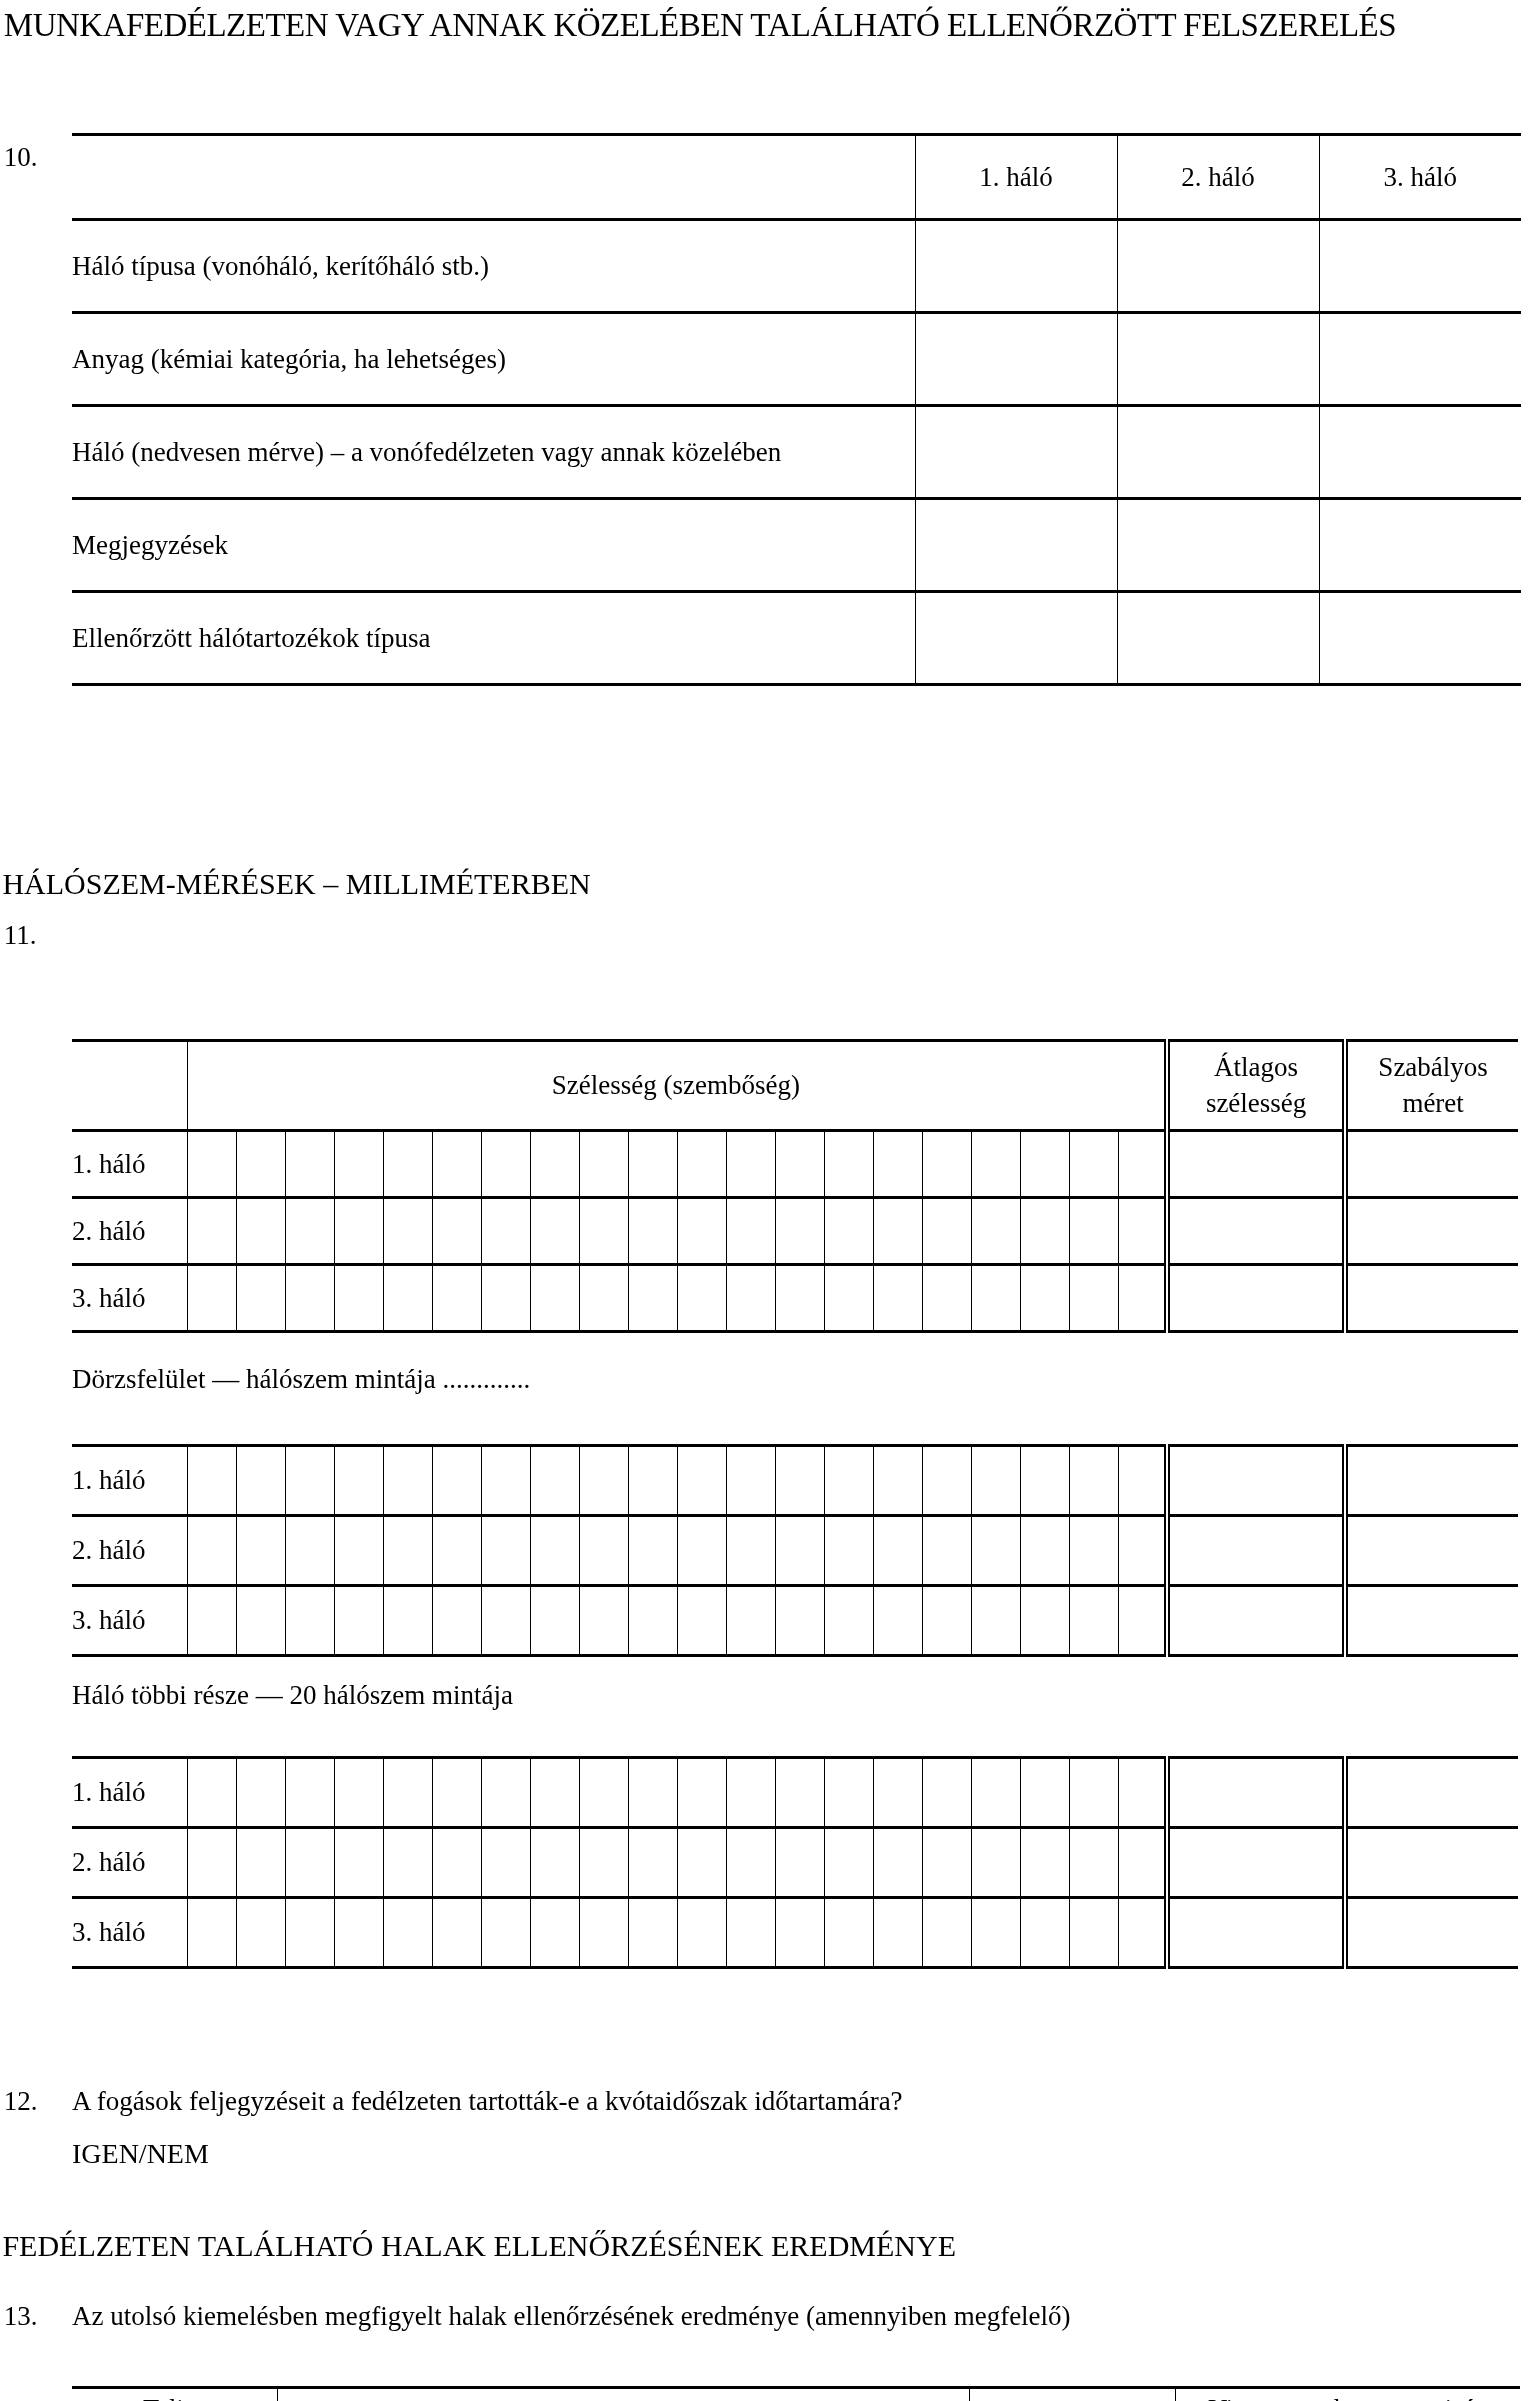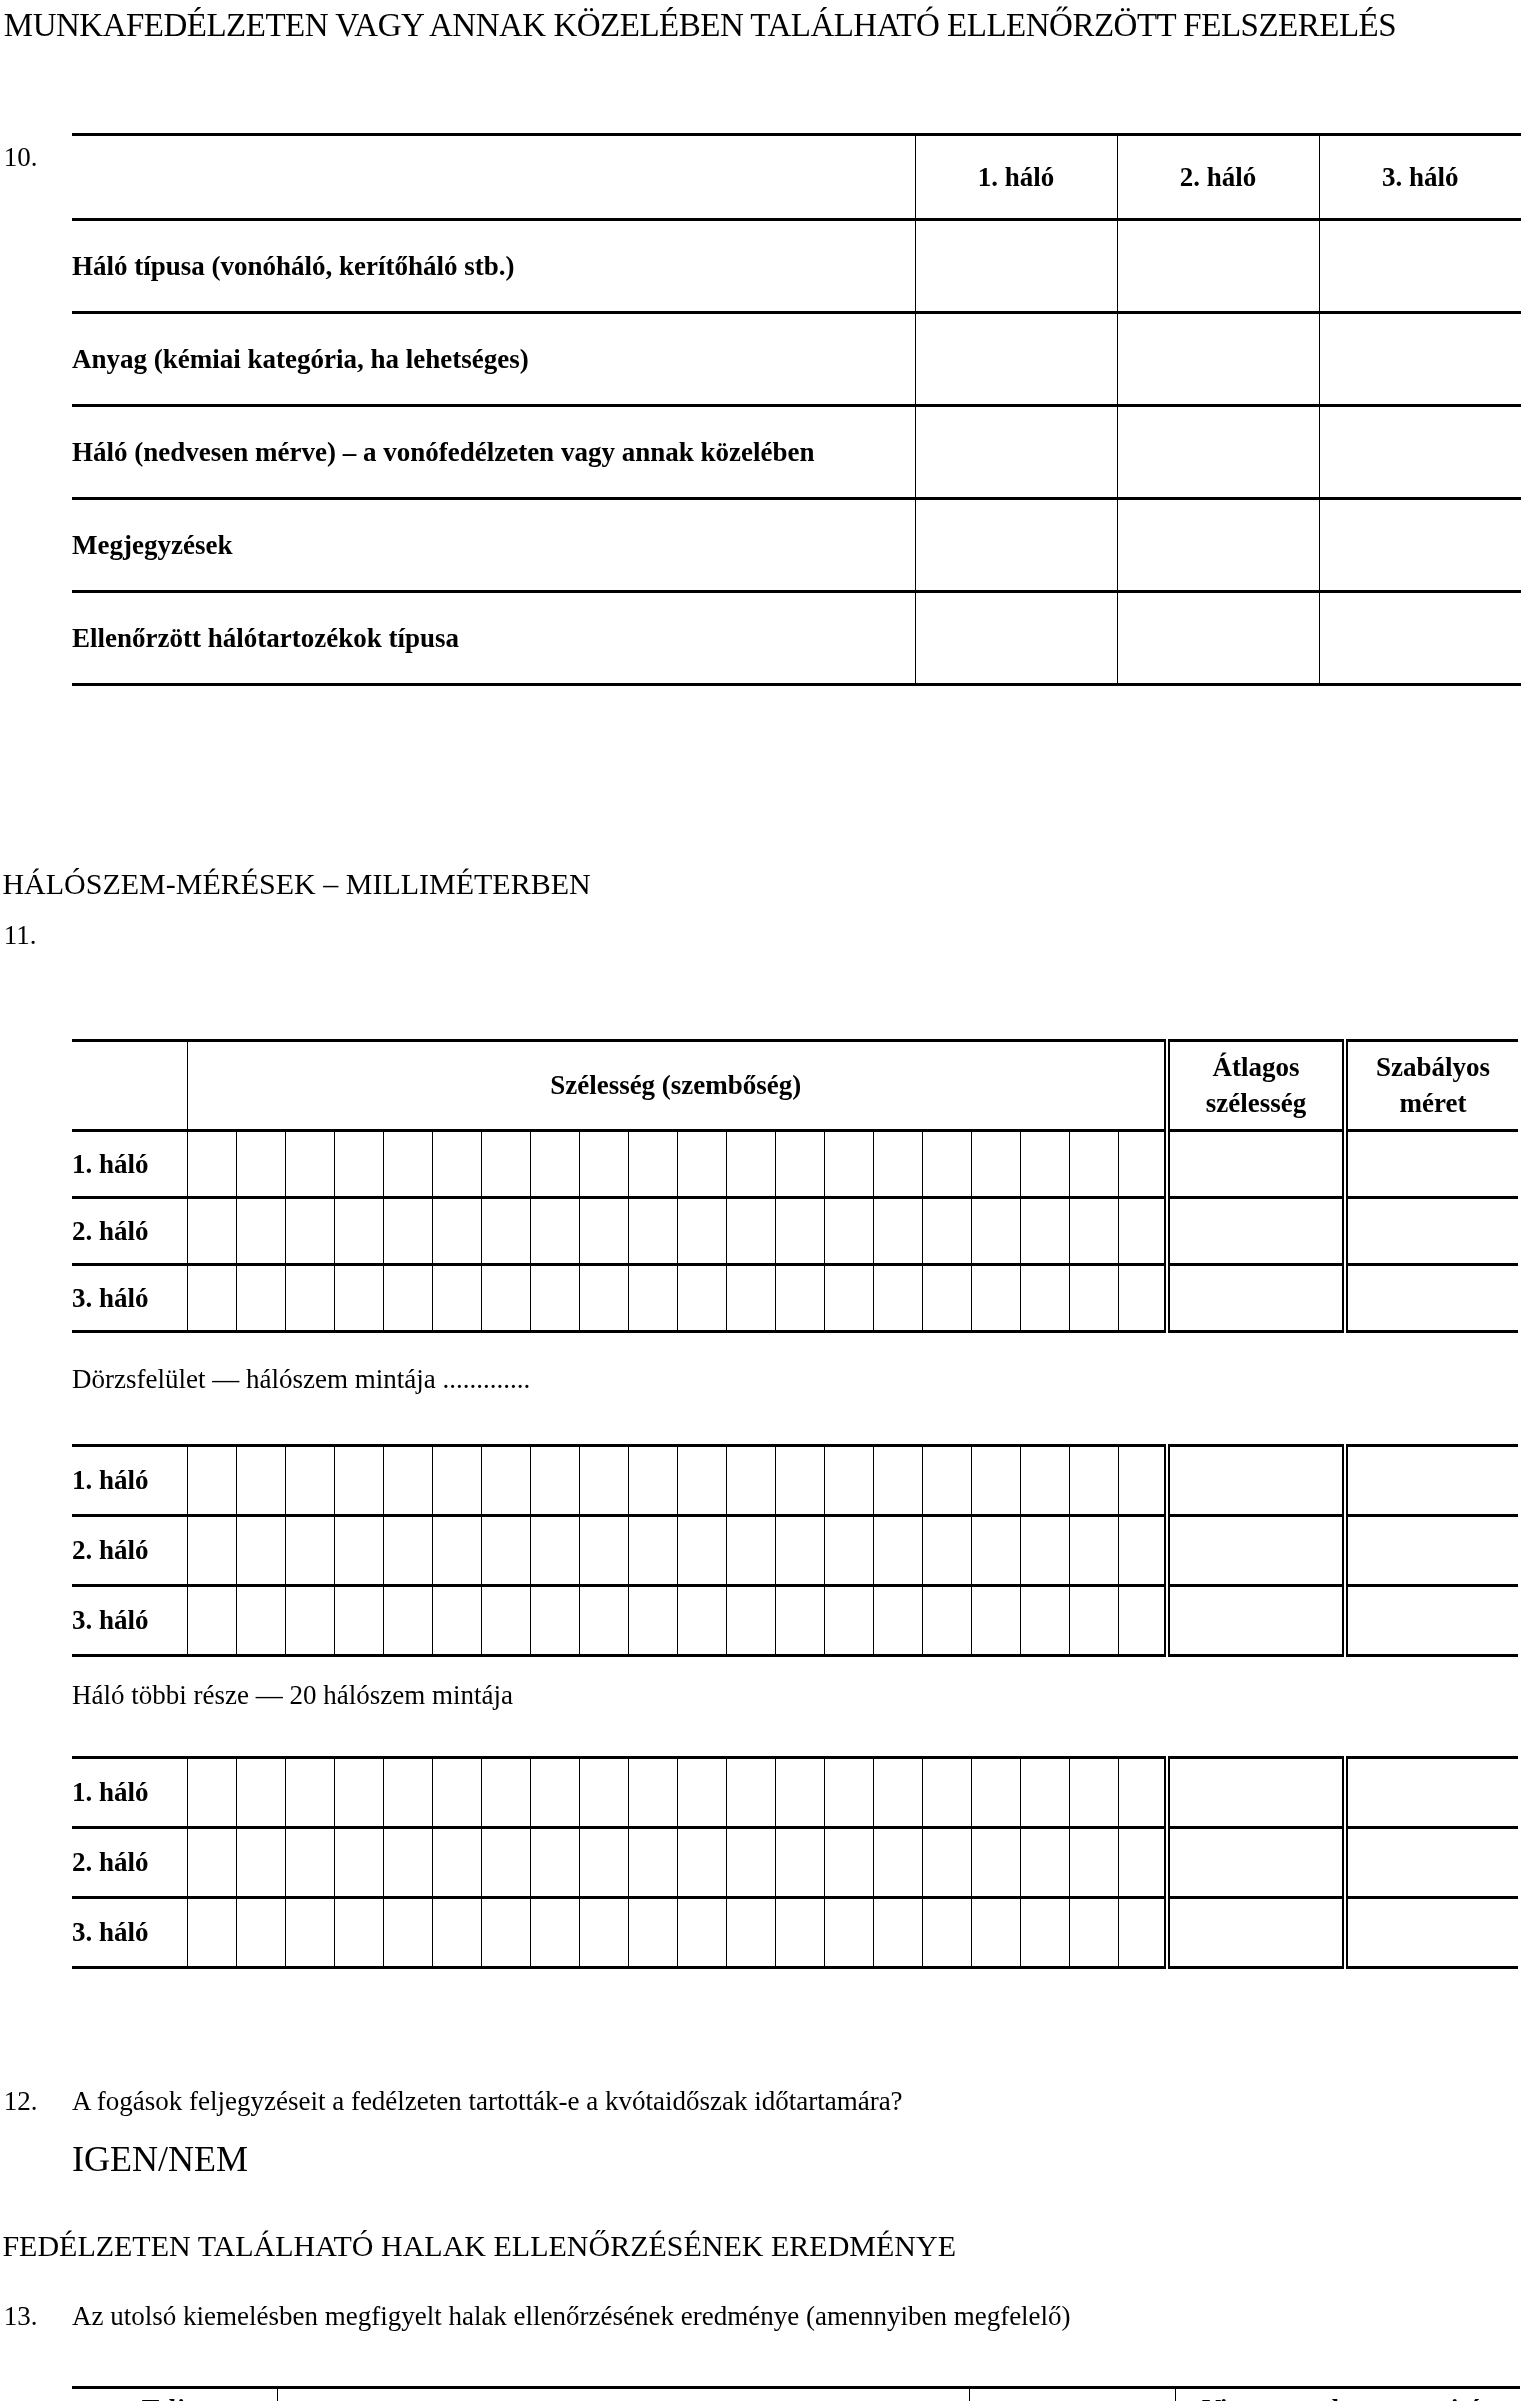--- a/index.html
+++ b/index.html
@@ -7,21 +7,21 @@
     position:relative; width:1533px; height:2756px;
     background:#ffffff; color:#000000;
     font-family:"Liberation Serif", serif;
     overflow:hidden;
   }
   .title { position:absolute; left:3.8px; top:6.7px; font-size:33px; letter-spacing:-0.5px; white-space:nowrap; }
   .heading { position:absolute; left:2.4px; font-size:30px; white-space:nowrap; }
   .body-line { position:absolute; left:72px; font-size:27px; white-space:nowrap; }
   .itemnum { position:absolute; left:3.8px; font-size:27px; }
 
-  table.t { position:absolute; left:72px; border-collapse:collapse; table-layout:fixed; border-bottom:3.8px solid #000;font-weight:bold; }
+  table.t { position:absolute; left:72px; border-collapse:collapse; table-layout:fixed; border-bottom:3.8px solid #000; }
   table.t tr { border-top:3.8px solid #000; }
   table.t td { padding:0; vertical-align:middle; font-size:27px; }
 
   td.lbl { text-align:left; padding-left:1.9px; }
   td.vline { border-left:1.4px solid #000; }
   td.chead { text-align:center; }
 
   
   .equip { width:1448px; }
   .equip .hrow td { height:82px; }
@@ -420,21 +420,21 @@
           <td class="gm"></td>
           <td class="gm"></td>
       <td class="gavg"></td>
       <td class="greg"></td>
     </tr>
   </tbody>
     </table>
 
   <span class="itemnum" style="top:2086px">12.</span>
   <div class="body-line" style="top:2086px">A fogások feljegyzéseit a fedélzeten tartották-e a kvótaidőszak időtartamára?</div>
-  <div class="body-line" style="top:2138px; font-size:36px">IGEN/NEM</div>
+  <div class="body-line" style="top:2138px; font-size:28px">IGEN/NEM</div>
 
   <div class="heading" style="top:2229px">FEDÉLZETEN TALÁLHATÓ HALAK ELLENŐRZÉSÉNEK EREDMÉNYE</div>
 
   <span class="itemnum" style="top:2301px">13.</span>
   <div class="body-line" style="top:2301px">Az utolsó kiemelésben megfigyelt halak ellenőrzésének eredménye (amennyiben megfelelő)</div>
 
   <table class="t fish" style="top:2386px">
     <colgroup>
       <col style="width:205px">
         <col style="width:692px">

